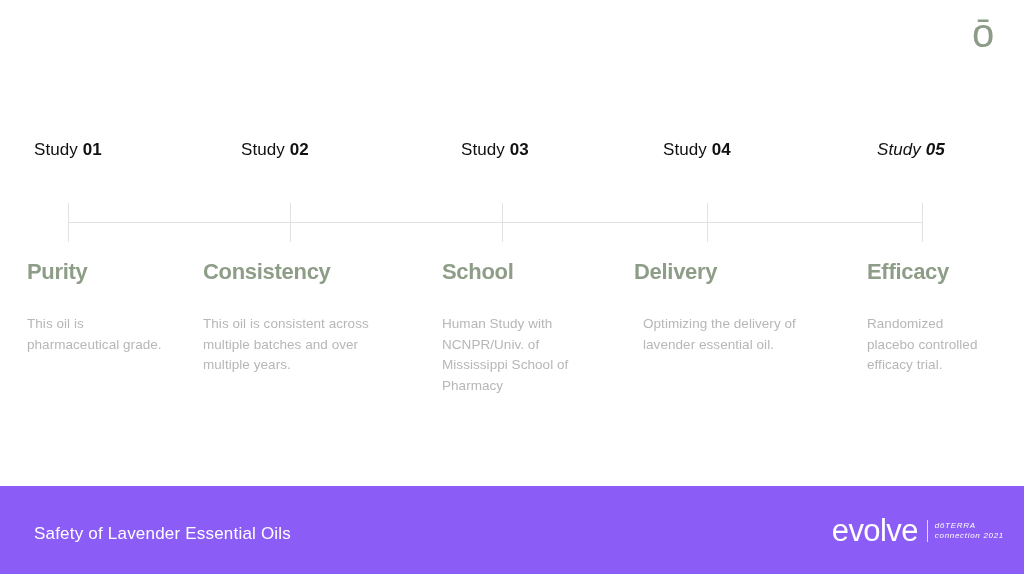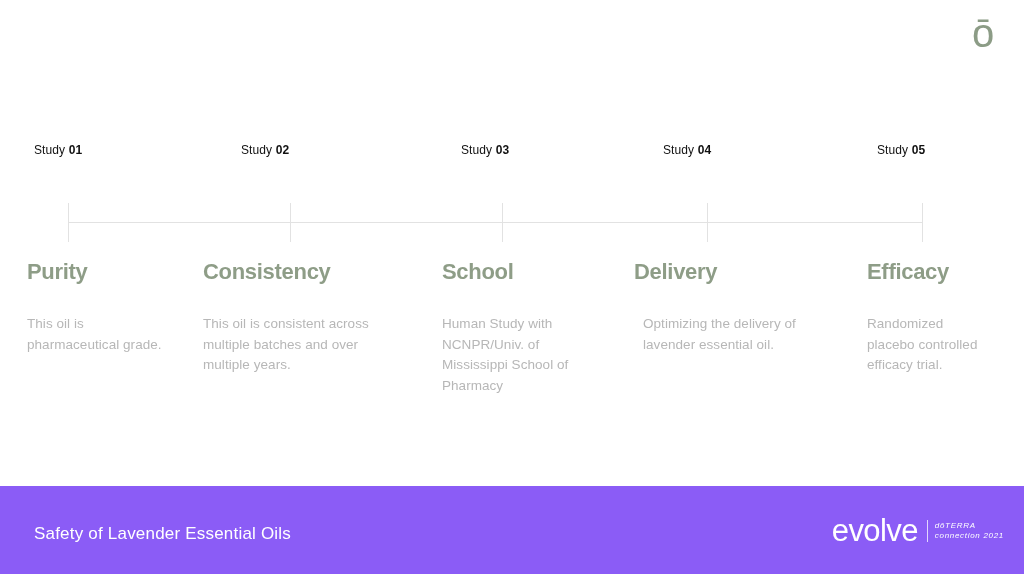--- a/index.html
+++ b/index.html
@@ -44,21 +44,21 @@
   .study-labels {
     position: absolute;
     left: 0;
     top: 138px;
     width: 1024px;
     height: 28px;
   }
   .study-label {
     position: absolute;
     top: 0;
-    font-size: 12px;
+    font-size: 17px;
     line-height: 24px;
     color: #111111;
     font-weight: 400;
     white-space: nowrap;
     letter-spacing: 0.1px;
   }
   .study-label b {
     font-weight: 700;
   }
 
@@ -169,21 +169,21 @@
     </div>
     <div class="study-label" style="left: 241px;">
       <span>Study </span><b>02</b>
     </div>
     <div class="study-label" style="left: 461px;">
       <span>Study </span><b>03</b>
     </div>
     <div class="study-label" style="left: 663px;">
       <span>Study </span><b>04</b>
     </div>
-    <div class="study-label" style="left: 877px;">
+    <div class="study-label" style="left: 877px; font-style: italic;">
       <span>Study </span><b>05</b>
     </div>
   </div>
 
   <div class="axis-line" style="left: 68px; width: 854px;"></div>
 
   <div class="axis-tick" style="left: 68px;"></div>
   <div class="axis-tick" style="left: 290px;"></div>
   <div class="axis-tick" style="left: 502px;"></div>
   <div class="axis-tick" style="left: 707px;"></div>

